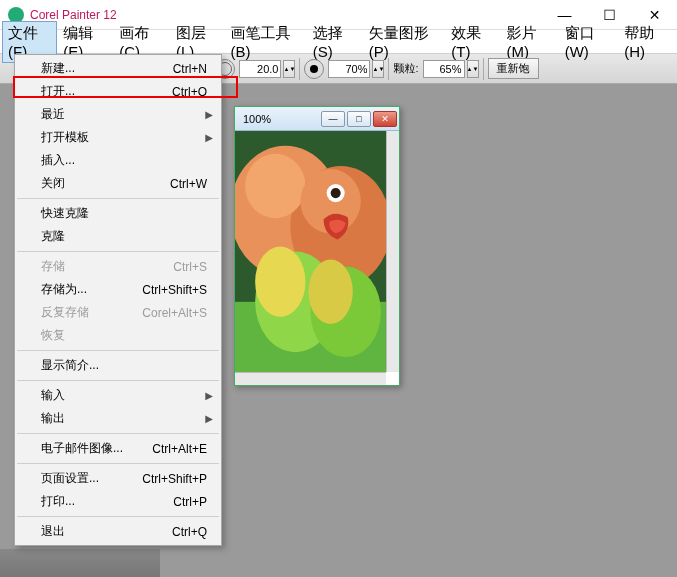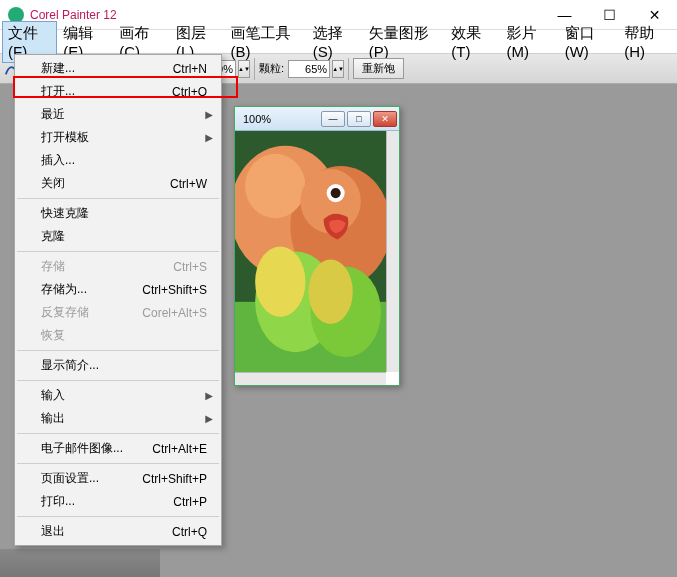--- a/index.html
+++ b/index.html
@@ -8,21 +8,21 @@
 .titlebar { height: 30px; background: #fff; display: flex; align-items: center; padding-left: 8px; border-bottom: 1px solid #ddd; }
 .titlebar .app-icon { width: 16px; height: 16px; background: #2a7; border-radius: 50%; margin-right: 6px; }
 .titlebar .title { font-size: 12px; color: #be185d; flex: 1; }
 .winbtns { display: flex; }
 .winbtn { width: 45px; height: 29px; display: flex; align-items: center; justify-content: center; font-size: 14px; font-family: Arial; }
 
 .menubar { height: 24px; background: #fff; display: flex; align-items: center; padding: 0 2px; font-size: 15px; border-bottom: 1px solid #cfcfcf; }
 .menuitem { padding: 3px 6px; cursor: default; }
 .menuitem.active { background: #cde6f7; border: 1px solid #7da2ce; padding: 2px 5px; }
 
-.toolbar { height: 30px; background: linear-gradient(#e8e8e8,#d5d5d5); border-bottom: 1px solid #aaa; display: flex; align-items: center; padding: 0 4px; font-size: 11px; gap: 4px; }
+.toolbar { height: 30px; background: linear-gradient(#e8e8e8,#d5d5d5); border-bottom: 1px solid #aaa; display: flex; align-items: center; padding: 0 4px; font-size: 11px; gap: 4px; justify-content: center; }
 .tool-icons { display: flex; gap: 4px; align-items: center; padding-right: 6px; }
 .tool-icons svg { width: 18px; height: 18px; }
 .tsep { width: 1px; height: 22px; background: #aaa; }
 .spin { display: flex; align-items: center; gap: 2px; border-radius: 7px; }
 .spin input { width: 42px; height: 18px; font-size: 11px; text-align: right; padding-right: 2px; border: 1px solid #999; }
 .spin .arrows { width: 12px; height: 18px; border: 1px solid #999; background: linear-gradient(#f5f5f5,#ddd); font-size: 6px; display: flex; flex-direction: column; align-items: center; justify-content: center; }
 .tbtn { padding: 2px 8px; border: 1px solid #999; background: linear-gradient(#f8f8f8,#e0e0e0); font-size: 11px; font-family: Liberation Serif, serif; }
 .circ { width: 20px; height: 20px; border: 1px solid #888; border-radius: 50%; display: flex; align-items: center; justify-content: center; }
 .circ .dot { width: 8px; height: 8px; background: #000; border-radius: 50%; }
 

